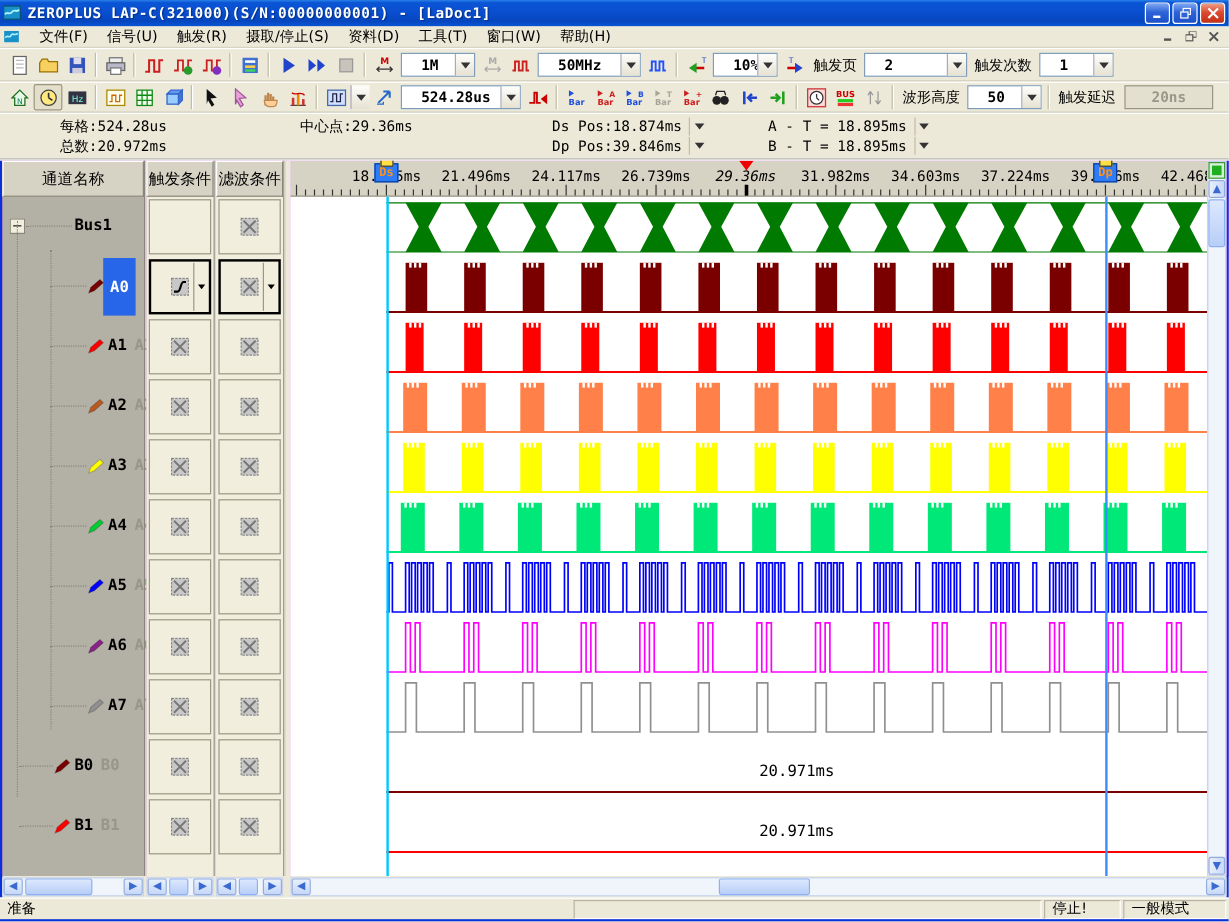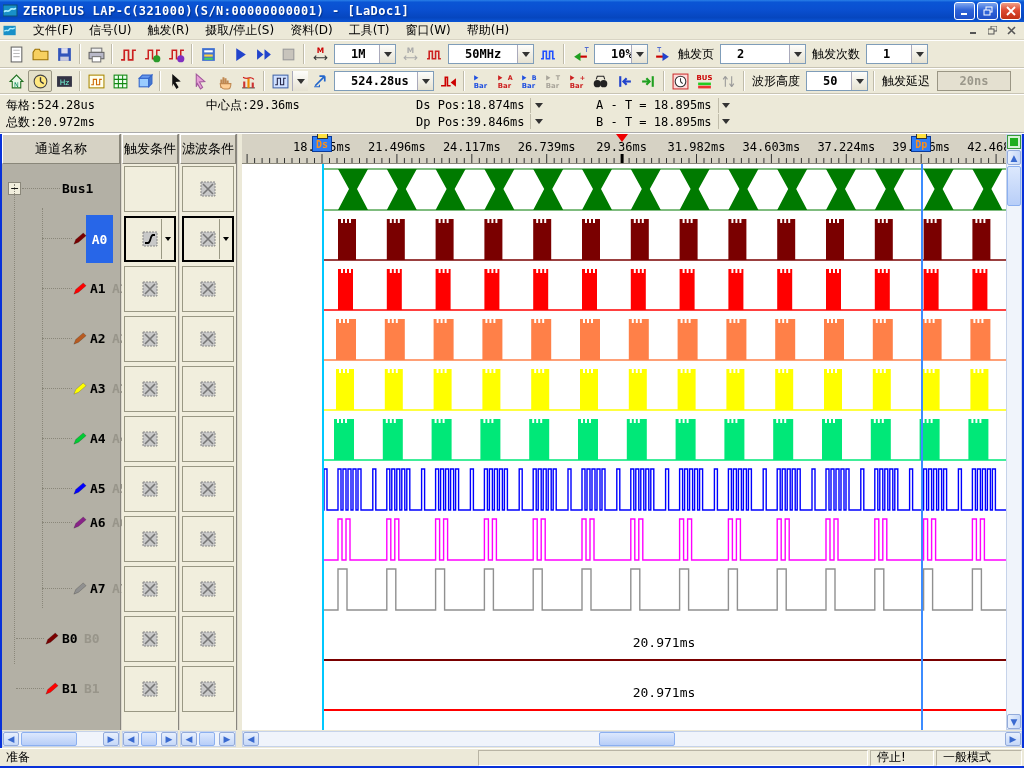--- a/index.html
+++ b/index.html
@@ -479,21 +479,21 @@
     <span class="tlabel">波形高度</span>
     <div class="combo" style="width: 62px;">
       <span class="cval">50</span>
       <span class="ddbtn"></span>
     </div>
     <div class="tsep"></div>
     <span class="tlabel">触发延迟</span>
     <div class="dbox">20ns</div>
   </div>
 <div id="infobar">
-    <div class="info-cell" style="width: 200px;">
+    <div class="info-cell" style="width: 200px; margin-left: 44px;">
       <div class="info-line">
         <span>每格:524.28us</span>
       </div>
       <div class="info-line">
         <span>总数:20.972ms</span>
       </div>
     </div>
     <div class="info-cell" style="width: 210px;">
       <div class="info-line">
         <span>中心点:29.36ms</span>
@@ -570,21 +570,21 @@
           <span class="ch-ghost" style="left: 110px; top: 17px;">A4</span>
         </div>
         <div style="position: absolute; left: 0px; top: 300px; width: 120px; height: 50px;">
           <div class="doth" style="left: 40px; top: 24px; width: 30px;"></div>
           <span class="pen" style="left: 70px; top: 17px;"><svg width="15" height="15" viewBox="0 0 16 16">
               <path d="M2 14l2-5 8-7 3 3-8 7z" fill="#0000ff" stroke="#00000033"></path>
             </svg></span>
           <span class="ch-label" style="left: 88px; top: 17px;">A5</span>
           <span class="ch-ghost" style="left: 110px; top: 17px;">A5</span>
         </div>
-        <div style="position: absolute; left: 0px; top: 334px; width: 136px; height: 50px; text-decoration: underline;">
+        <div style="position: absolute; left: 0px; top: 350px; width: 136px; height: 50px; text-decoration: underline;">
           <div class="doth" style="left: 40px; top: 24px; width: 30px;"></div>
           <span class="pen" style="left: 70px; top: 17px;"><svg width="15" height="15" viewBox="0 0 16 16">
               <path d="M2 14l2-5 8-7 3 3-8 7z" fill="#882288" stroke="#00000033"></path>
             </svg></span>
           <span class="ch-label" style="left: 88px; top: 17px;">A6</span>
           <span class="ch-ghost" style="left: 110px; top: 17px;">A6</span>
         </div>
         <div style="position: absolute; left: 0px; top: 400px; width: 120px; height: 50px;">
           <div class="doth" style="left: 40px; top: 24px; width: 30px;"></div>
           <span class="pen" style="left: 70px; top: 17px;"><svg width="15" height="15" viewBox="0 0 16 16">
@@ -857,21 +857,21 @@
           <path d="M739.1 24V29" stroke="#333" stroke-width="1"></path>
           <path d="M746.6 24V29" stroke="#333" stroke-width="1"></path>
           <path d="M754.1 20V29" stroke="#333" stroke-width="1"></path>
           <path d="M761.6 24V29" stroke="#333" stroke-width="1"></path>
           <rect x="378.6" y="20" width="3" height="9" fill="#000"></rect>
         </svg>
         <span class="rlabel" style="left: 80px;">18.875ms</span>
         <span class="rlabel" style="left: 154.9px;">21.496ms</span>
         <span class="rlabel" style="left: 229.8px;">24.117ms</span>
         <span class="rlabel" style="left: 304.7px;">26.739ms</span>
-        <span class="rlabel" style="left: 379.6px;">29.36ms</span>
+        <span class="rlabel" style="left: 379.6px; font-style: italic;">29.36ms</span>
         <span class="rlabel" style="left: 454.5px;">31.982ms</span>
         <span class="rlabel" style="left: 529.4px;">34.603ms</span>
         <span class="rlabel" style="left: 604.3px;">37.224ms</span>
         <span class="rlabel" style="left: 679.2px;">39.846ms</span>
         <span class="rlabel" style="left: 754.1px;">42.468ms</span>
         <div id="center-tri" style="left: 373.6px;"></div>
         <div class="dsdp" style="left: 70px;">Ds</div>
         <div class="dsdp" style="left: 669.2px;">Dp</div>
       </div>
     <div id="waverows"><svg width="764" height="566" viewBox="0 0 764 566">

